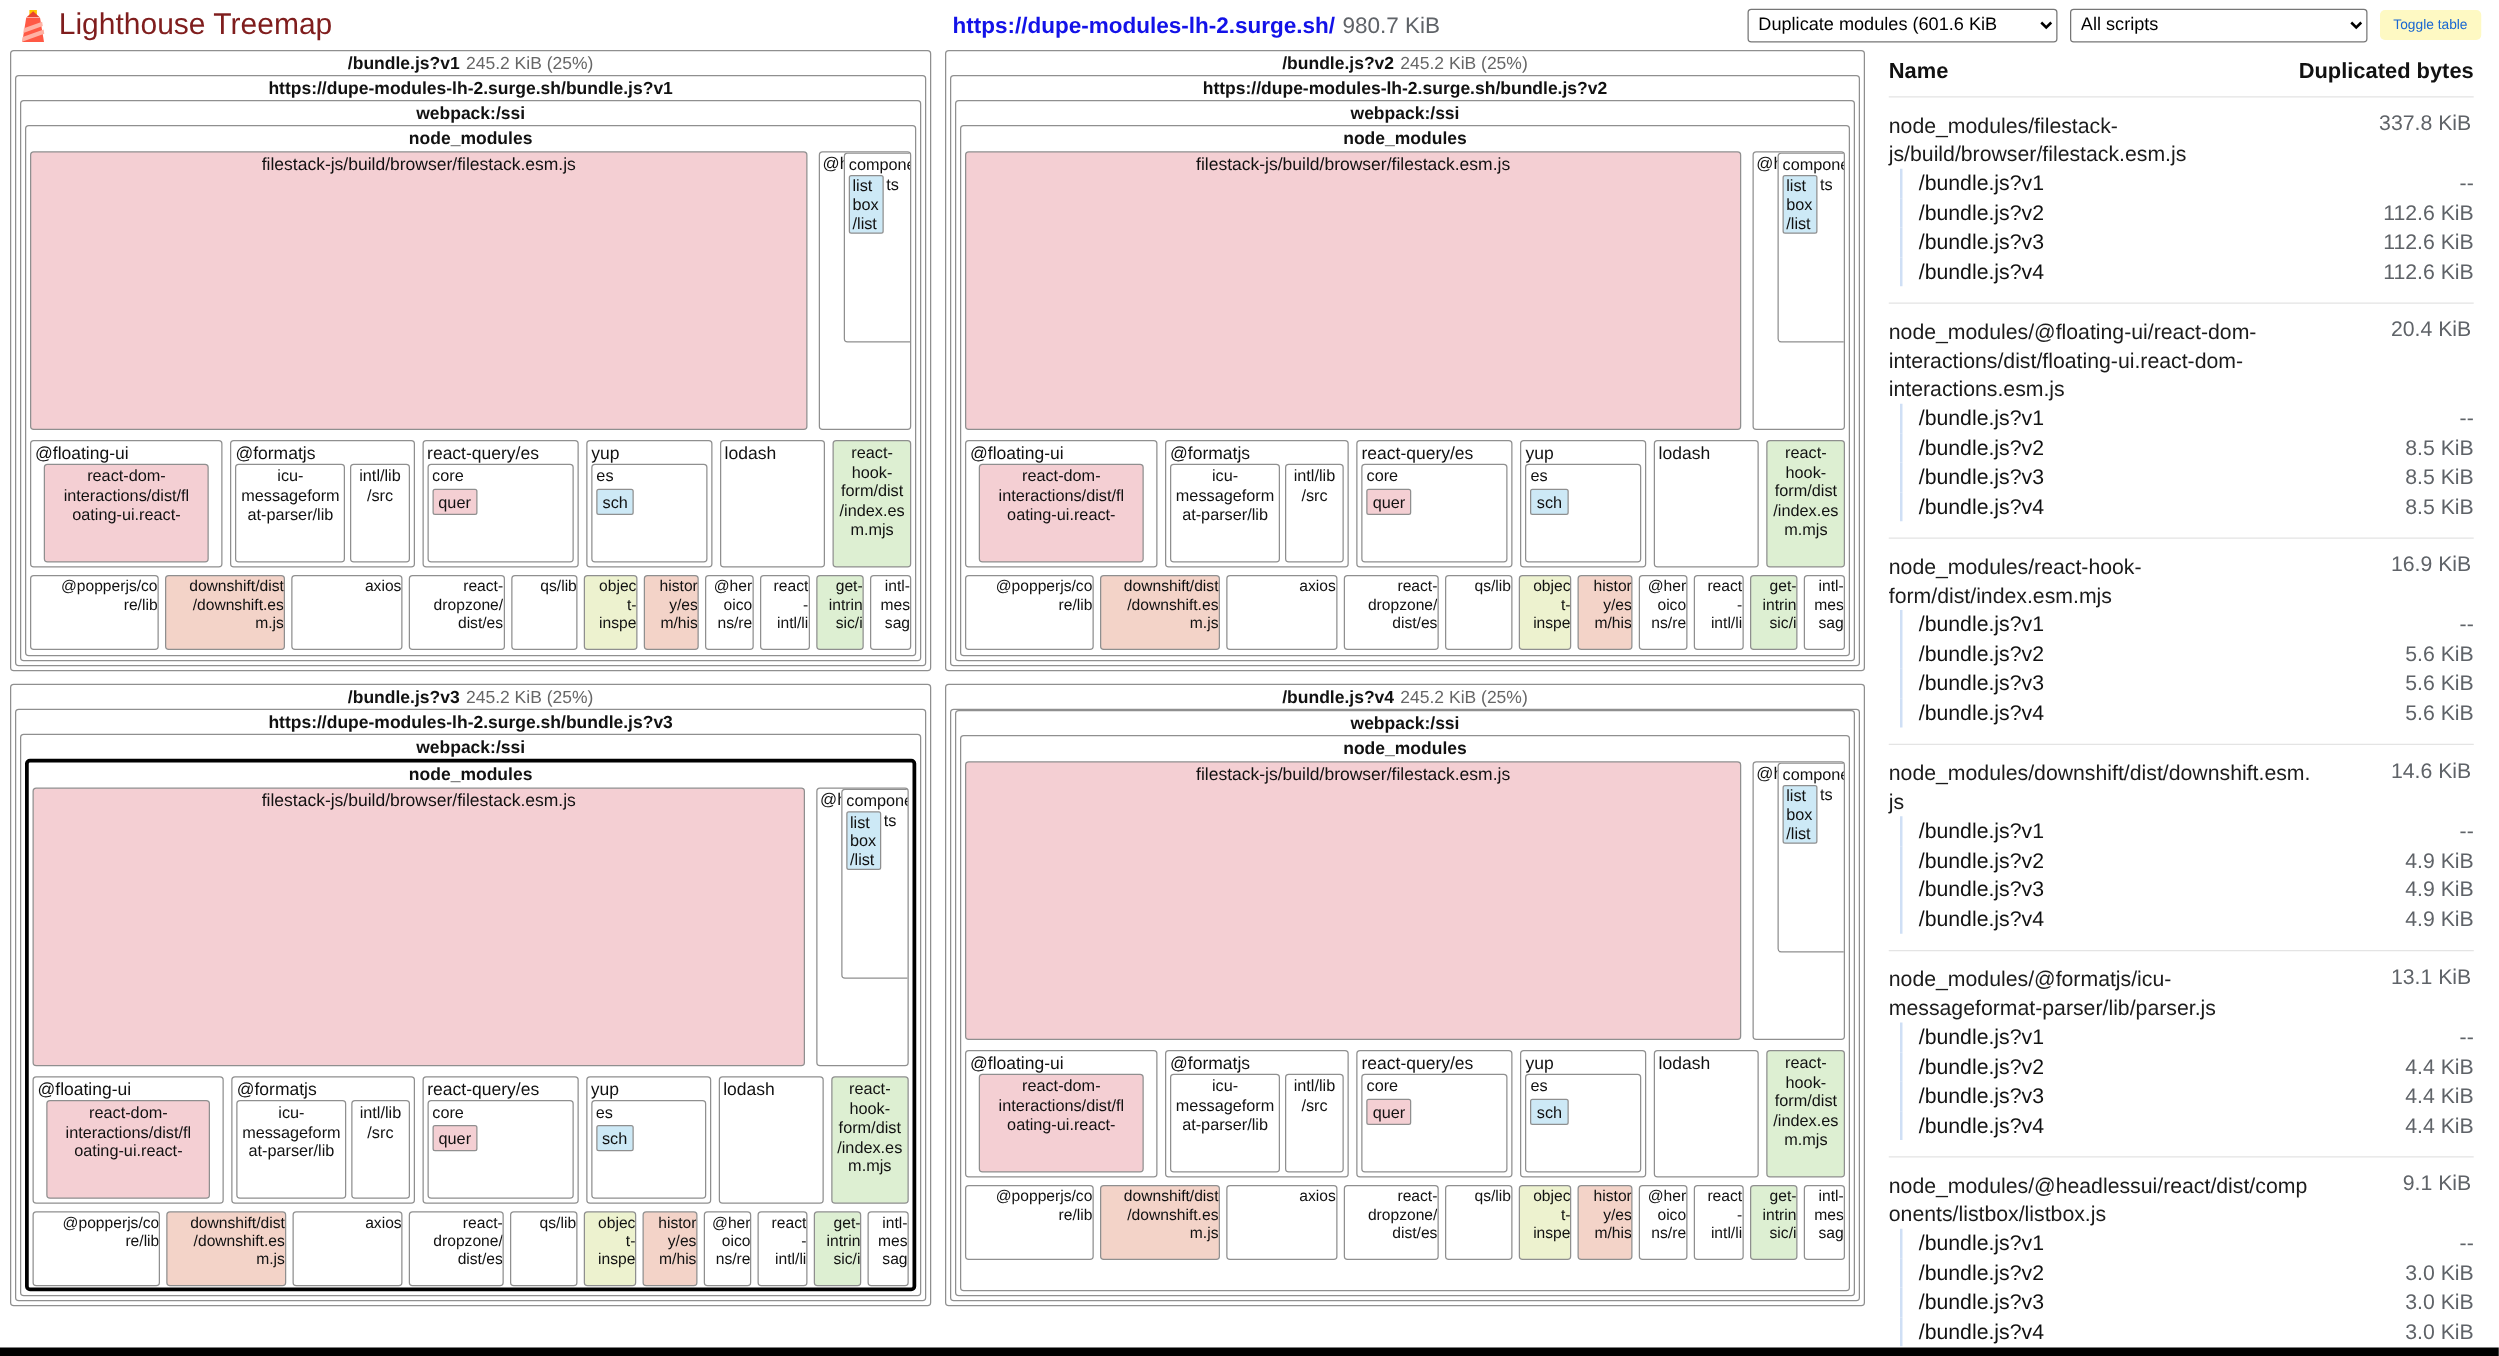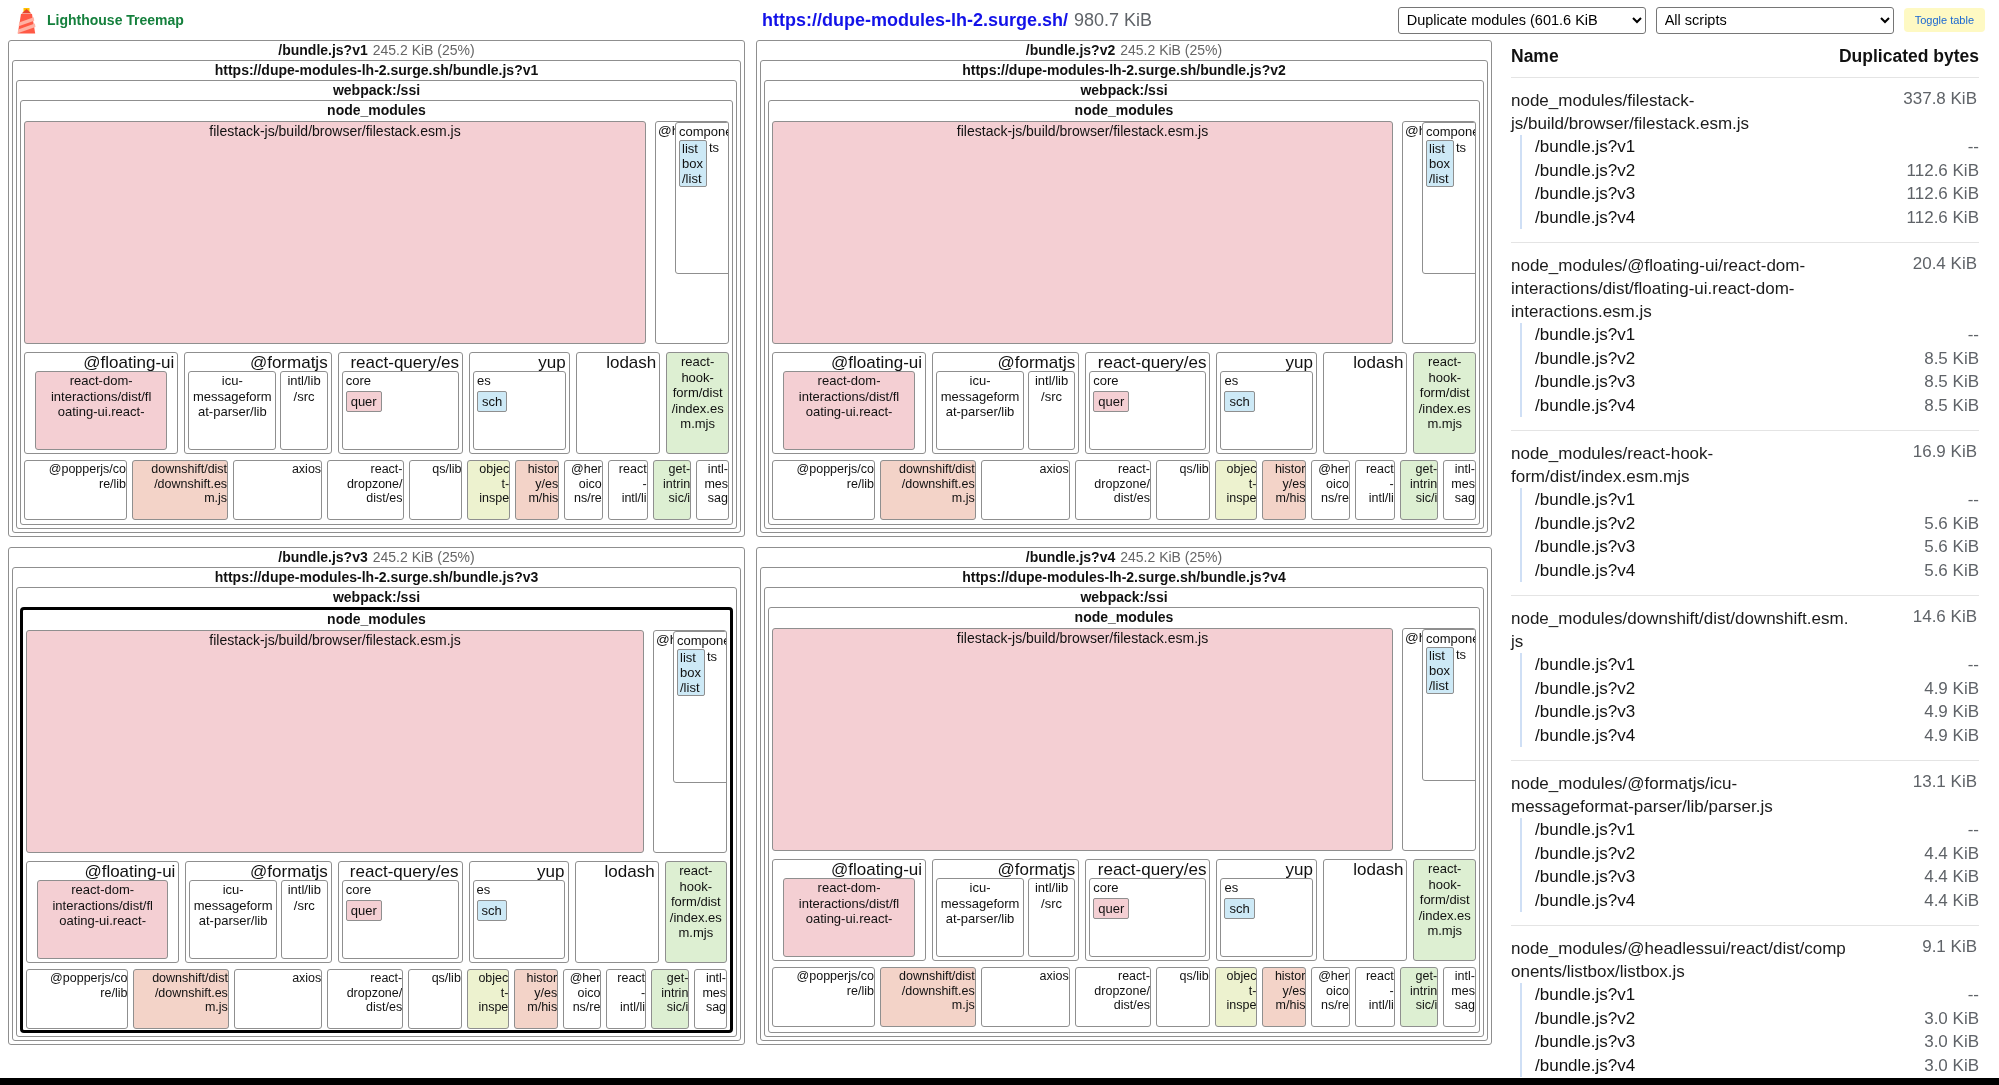--- a/index.html
+++ b/index.html
@@ -2,21 +2,21 @@
 <html style="--pink: #f4cfd3; --salmon: #f3d3c8; --green: #ddefd2; --blue: #cde9f6; --yellow: #edf2cf; --bd: #8f8f8f; --link: #1312e8;"><head>
 <meta charset="utf-8">
 <style>
   * { box-sizing: border-box; margin: 0; padding: 0; }
   html,body { width:1999px; height:1085px; overflow:hidden; background:#fff;
     font-family:"Liberation Sans", sans-serif; color:#111; }
 
   
   .app-header { position:relative; height:40px; display:flex; align-items:center; padding:0 14px; }
   .logo { width:25px; height:30px; margin-right:8px; flex:0 0 auto; }
-  .app-title { font-size:14px; font-weight:700; color:#15803d; white-space:nowrap; }
+  .app-title { font-size:24px; font-weight:400; color:#7f1d1d; white-space:nowrap; }
   .header-center { position:absolute; left:957px; transform:translateX(-50%); white-space:nowrap; font-size:18px; }
   .header-url { font-weight:700; color:var(--link); text-decoration:none; }
   .header-size { color:#5f6368; margin-left:6px; }
   .header-right { margin-left:auto; display:flex; align-items:center; gap:10px; }
   .hdr-select { font-family:"Liberation Sans",sans-serif; font-size:14.5px; height:27px; max-width:248px; border:1px solid #767676; border-radius:3px; background:#fff; padding:0 4px; }
   #mode-select { width:248px; } #script-select { width:238px; }
   .toggle-btn { font-family:"Liberation Sans",sans-serif; font-size:11px; color:#1967d2; background:#fef9c3; border:none; border-radius:4px; padding:6px 11px; cursor:pointer; }
 
   
   .grid { display:grid; grid-template-columns:737px 736px; grid-template-rows:497px 498px; gap:10px 11px; padding:0 8px; width:1500px; }
@@ -36,21 +36,21 @@
   .headless-label { flex:0 0 17px; line-height:17px; font-size:13.5px; white-space:nowrap; overflow:hidden; text-align:left; }
   .components-box { border:1px solid var(--bd); border-radius:3px; height:152px; font-size:13px; padding:1px 3px; }
   .components-l1 { line-height:15px; white-space:nowrap; overflow:hidden; }
   .components-body { display:flex; align-items:flex-start; margin-top:1px; }
   .listbox-chip { width:28px; background:var(--blue); border:1px solid var(--bd); border-radius:2px; line-height:15px; white-space:pre-line; padding:0 2px; }
   .components-ts { margin-left:2px; line-height:15px; }
   .utils-box { border:1px solid var(--bd); border-radius:3px; width:37px; height:52px; margin-top:14px; font-size:13px; padding:1px 4px; }
 
   .rowB { flex:0 0 102px; display:flex; gap:6px; margin-top:8px; }
   .groupB { border:1px solid var(--bd); border-radius:3px; display:flex; flex-direction:column; padding:1px 3px 3px; min-width:0; overflow:hidden; }
-  .glabel { flex:0 0 17px; line-height:17px; text-align:right; font-size:17px; white-space:nowrap; overflow:hidden; }
+  .glabel { flex:0 0 17px; line-height:17px; text-align:left; font-size:14px; white-space:nowrap; overflow:hidden; }
   .gbody { flex:1; display:flex; gap:4px; min-height:0; }
   .leaf { border:1px solid var(--bd); border-radius:3px; text-align:center; font-size:13px; line-height:15.5px; white-space:pre-line; overflow:hidden; padding-top:1px; min-width:0; }
   .bg-pink { background:var(--pink); } .bg-salmon { background:var(--salmon); }
   .bg-green { background:var(--green); } .bg-blue { background:var(--blue); }
   .bg-yellow { background:var(--yellow); } .bg-white { background:#fff; }
   .pad-side { margin:0 7px; flex:1; }
   .inner-box { border:1px solid var(--bd); border-radius:3px; flex:1; padding:1px 3px; font-size:13px; min-width:0; overflow:hidden; }
   .inner-box .ib-label { text-align:left; line-height:15px; white-space:nowrap; overflow:hidden; }
   .chip { border:1px solid var(--bd); border-radius:2px; font-size:13px; line-height:17px; padding:1px 4px; display:inline-block; margin-top:3px; }
 
@@ -435,21 +435,20 @@
         </div>
       </div>
     </div>
   </section>
 
   <section class="panel">
     <div class="strip">
       <span class="t-name">/bundle.js?v4</span><span class="t-size">245.2 KiB (25%)</span>
     </div>
     <div class="lvl">
-      <div class="strip semi">https://dupe-modules-lh-2.surge.sh/bundle.js?v4</div>
       <div class="lvl">
         <div class="strip semi">webpack:/ssi</div>
         <div class="lvl">
           <div class="strip semi">node_modules</div>
           <div class="rows">
 
             <div class="rowA">
               <div class="filestack">filestack-js/build/browser/filestack.esm.js</div>
               <div class="headless-col">
                 <div class="headless-label">@headless</div>

